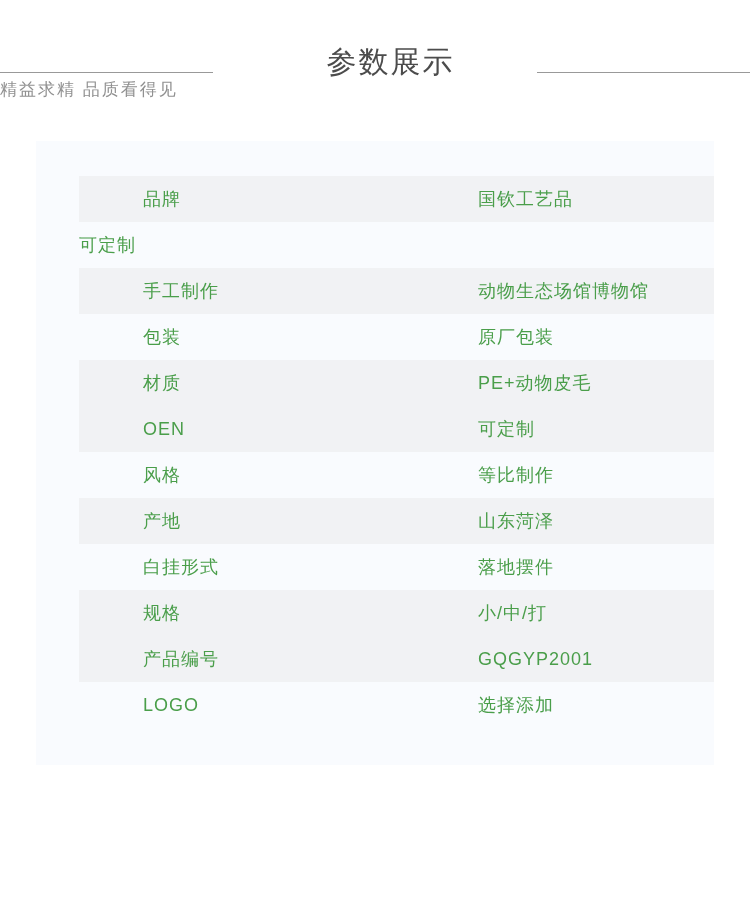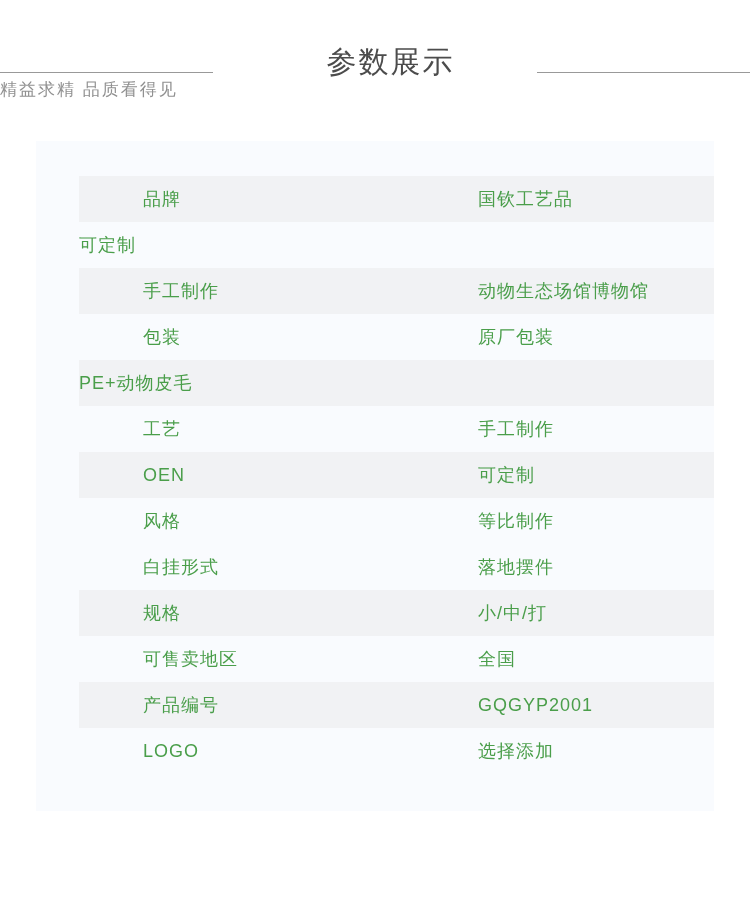--- a/index.html
+++ b/index.html
@@ -105,53 +105,50 @@
       <span class="label">手工制作</span>
       <span class="value">动物生态场馆博物馆</span>
     </div>
 
     <div class="row">
       <span class="label">包装</span>
       <span class="value">原厂包装</span>
     </div>
 
     <div class="row shaded">
+      <span class="label">材质</span>
       <span class="value">PE+动物皮毛</span>
     </div>
 
-    <div class="row">
-      <span class="label">工艺</span>
-      <span class="value">手工制作</span>
-    </div>
 
     <div class="row shaded">
       <span class="label">OEN</span>
       <span class="value">可定制</span>
     </div>
 
     <div class="row">
       <span class="label">风格</span>
       <span class="value">等比制作</span>
     </div>
 
+    <div class="row shaded">
+      <span class="label">产地</span>
+      <span class="value">山东菏泽</span>
+    </div>
 
     <div class="row">
       <span class="label">白挂形式</span>
       <span class="value">落地摆件</span>
     </div>
 
     <div class="row shaded">
       <span class="label">规格</span>
       <span class="value">小/中/打</span>
     </div>
 
-    <div class="row">
-      <span class="label">可售卖地区</span>
-      <span class="value">全国</span>
-    </div>
 
     <div class="row shaded">
       <span class="label">产品编号</span>
       <span class="value">GQGYP2001</span>
     </div>
 
     <div class="row">
       <span class="label">LOGO</span>
       <span class="value">选择添加</span>
     </div>

